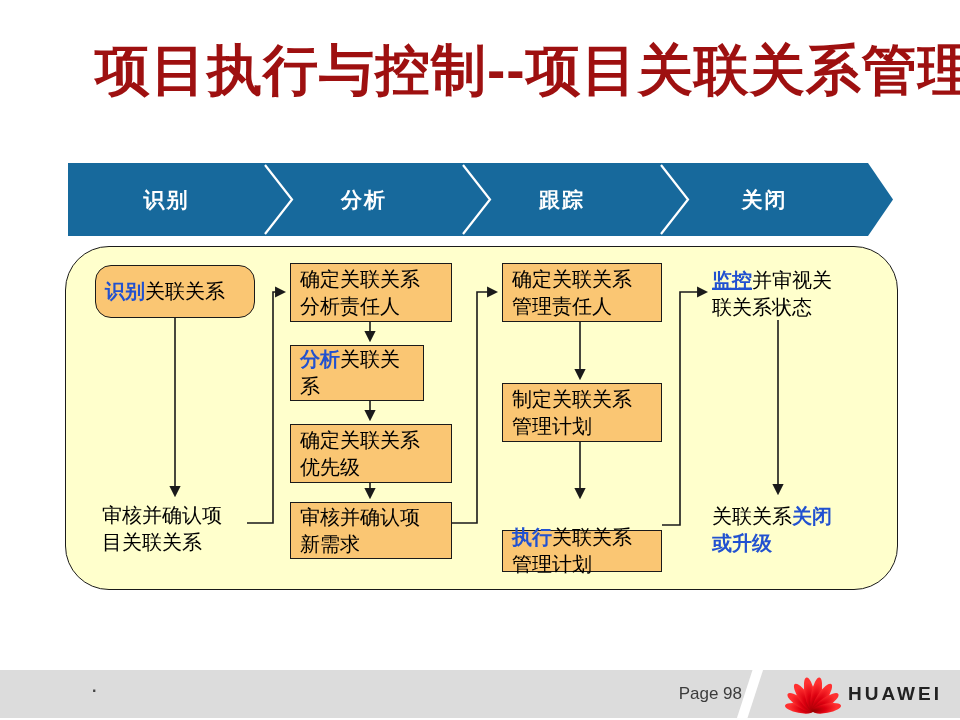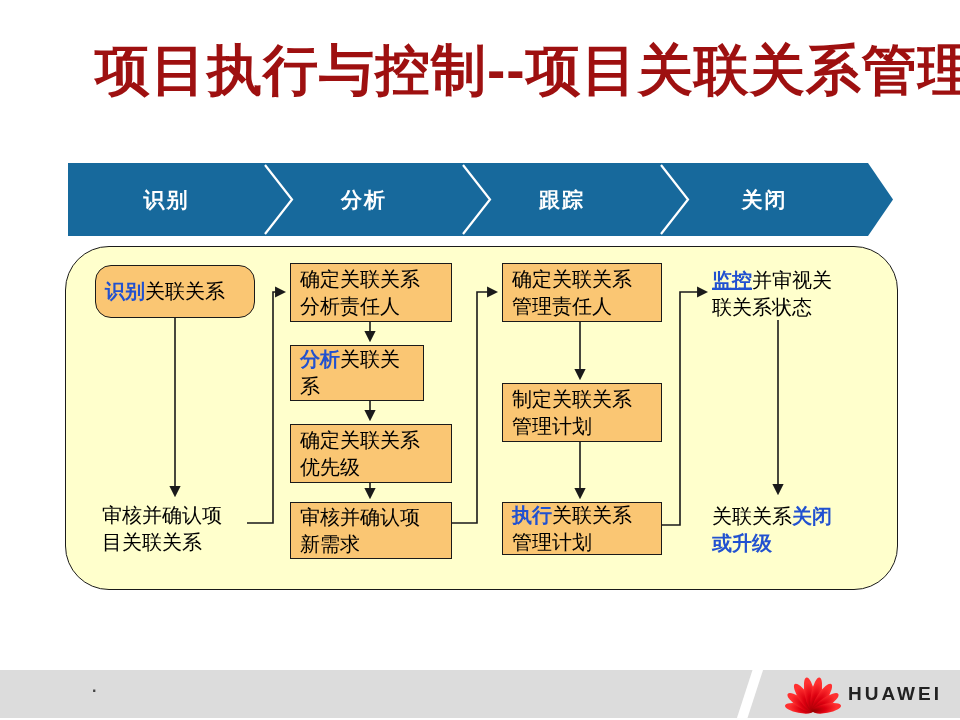--- a/index.html
+++ b/index.html
@@ -52,21 +52,21 @@
   .kw{color:#2151D0;font-weight:bold;}
   .kw-u{text-decoration:underline;}
 
   .b-identify{left:95px;top:265px;width:160px;height:53px;border-radius:16px;}
   .b-analysis-owner{left:290px;top:263px;width:162px;height:59px;}
   .b-analyze{left:290px;top:345px;width:134px;height:56px;}
   .b-priority{left:290px;top:424px;width:162px;height:59px;}
   .b-newdemand{left:290px;top:502px;width:162px;height:57px;}
   .b-mgmt-owner{left:502px;top:263px;width:160px;height:59px;}
   .b-mgmt-plan{left:502px;top:383px;width:160px;height:59px;}
-  .b-execute{left:502px;top:502px;width:160px;height:53px;}
+  .b-execute{left:502px;top:530px;width:160px;height:42px;}
 
   .t-review{left:102px;top:502px;width:150px;}
   .t-monitor{left:712px;top:267px;width:170px;}
   .t-close{left:712px;top:503px;width:170px;}
 
   
   .footer{position:absolute;left:0;top:670px;width:960px;height:48px;background:#DCDCDC;}
   .stray-dot{position:absolute;left:92px;top:8px;font-size:16px;color:#444;font-weight:bold;}
   .page-num{
     position:absolute;left:620px;top:0;width:122px;height:48px;line-height:48px;
@@ -168,20 +168,21 @@
 联关系状态</span></div>
 
   <div class="ftext t-review">审核并确认项
 目关联关系</div>
 
   <div class="ftext t-close"><span>关联关系</span><span class="kw">关闭
 或升级</span></div>
 
   <div class="footer">
     <span class="stray-dot">.</span>
+    <div class="page-num">Page 98</div>
     <div class="slash"></div>
     <svg class="hw-logo" viewBox="0 0 56 42" style="overflow:visible;">
       <defs>
         <radialGradient id="hwgrad" cx="50%" cy="100%" r="85%">
           <stop offset="0%" stop-color="#8F0000"></stop>
           <stop offset="55%" stop-color="#DD0010"></stop>
           <stop offset="100%" stop-color="#FF3030"></stop>
         </radialGradient>
       </defs>
       <g transform="translate(28,38)">

